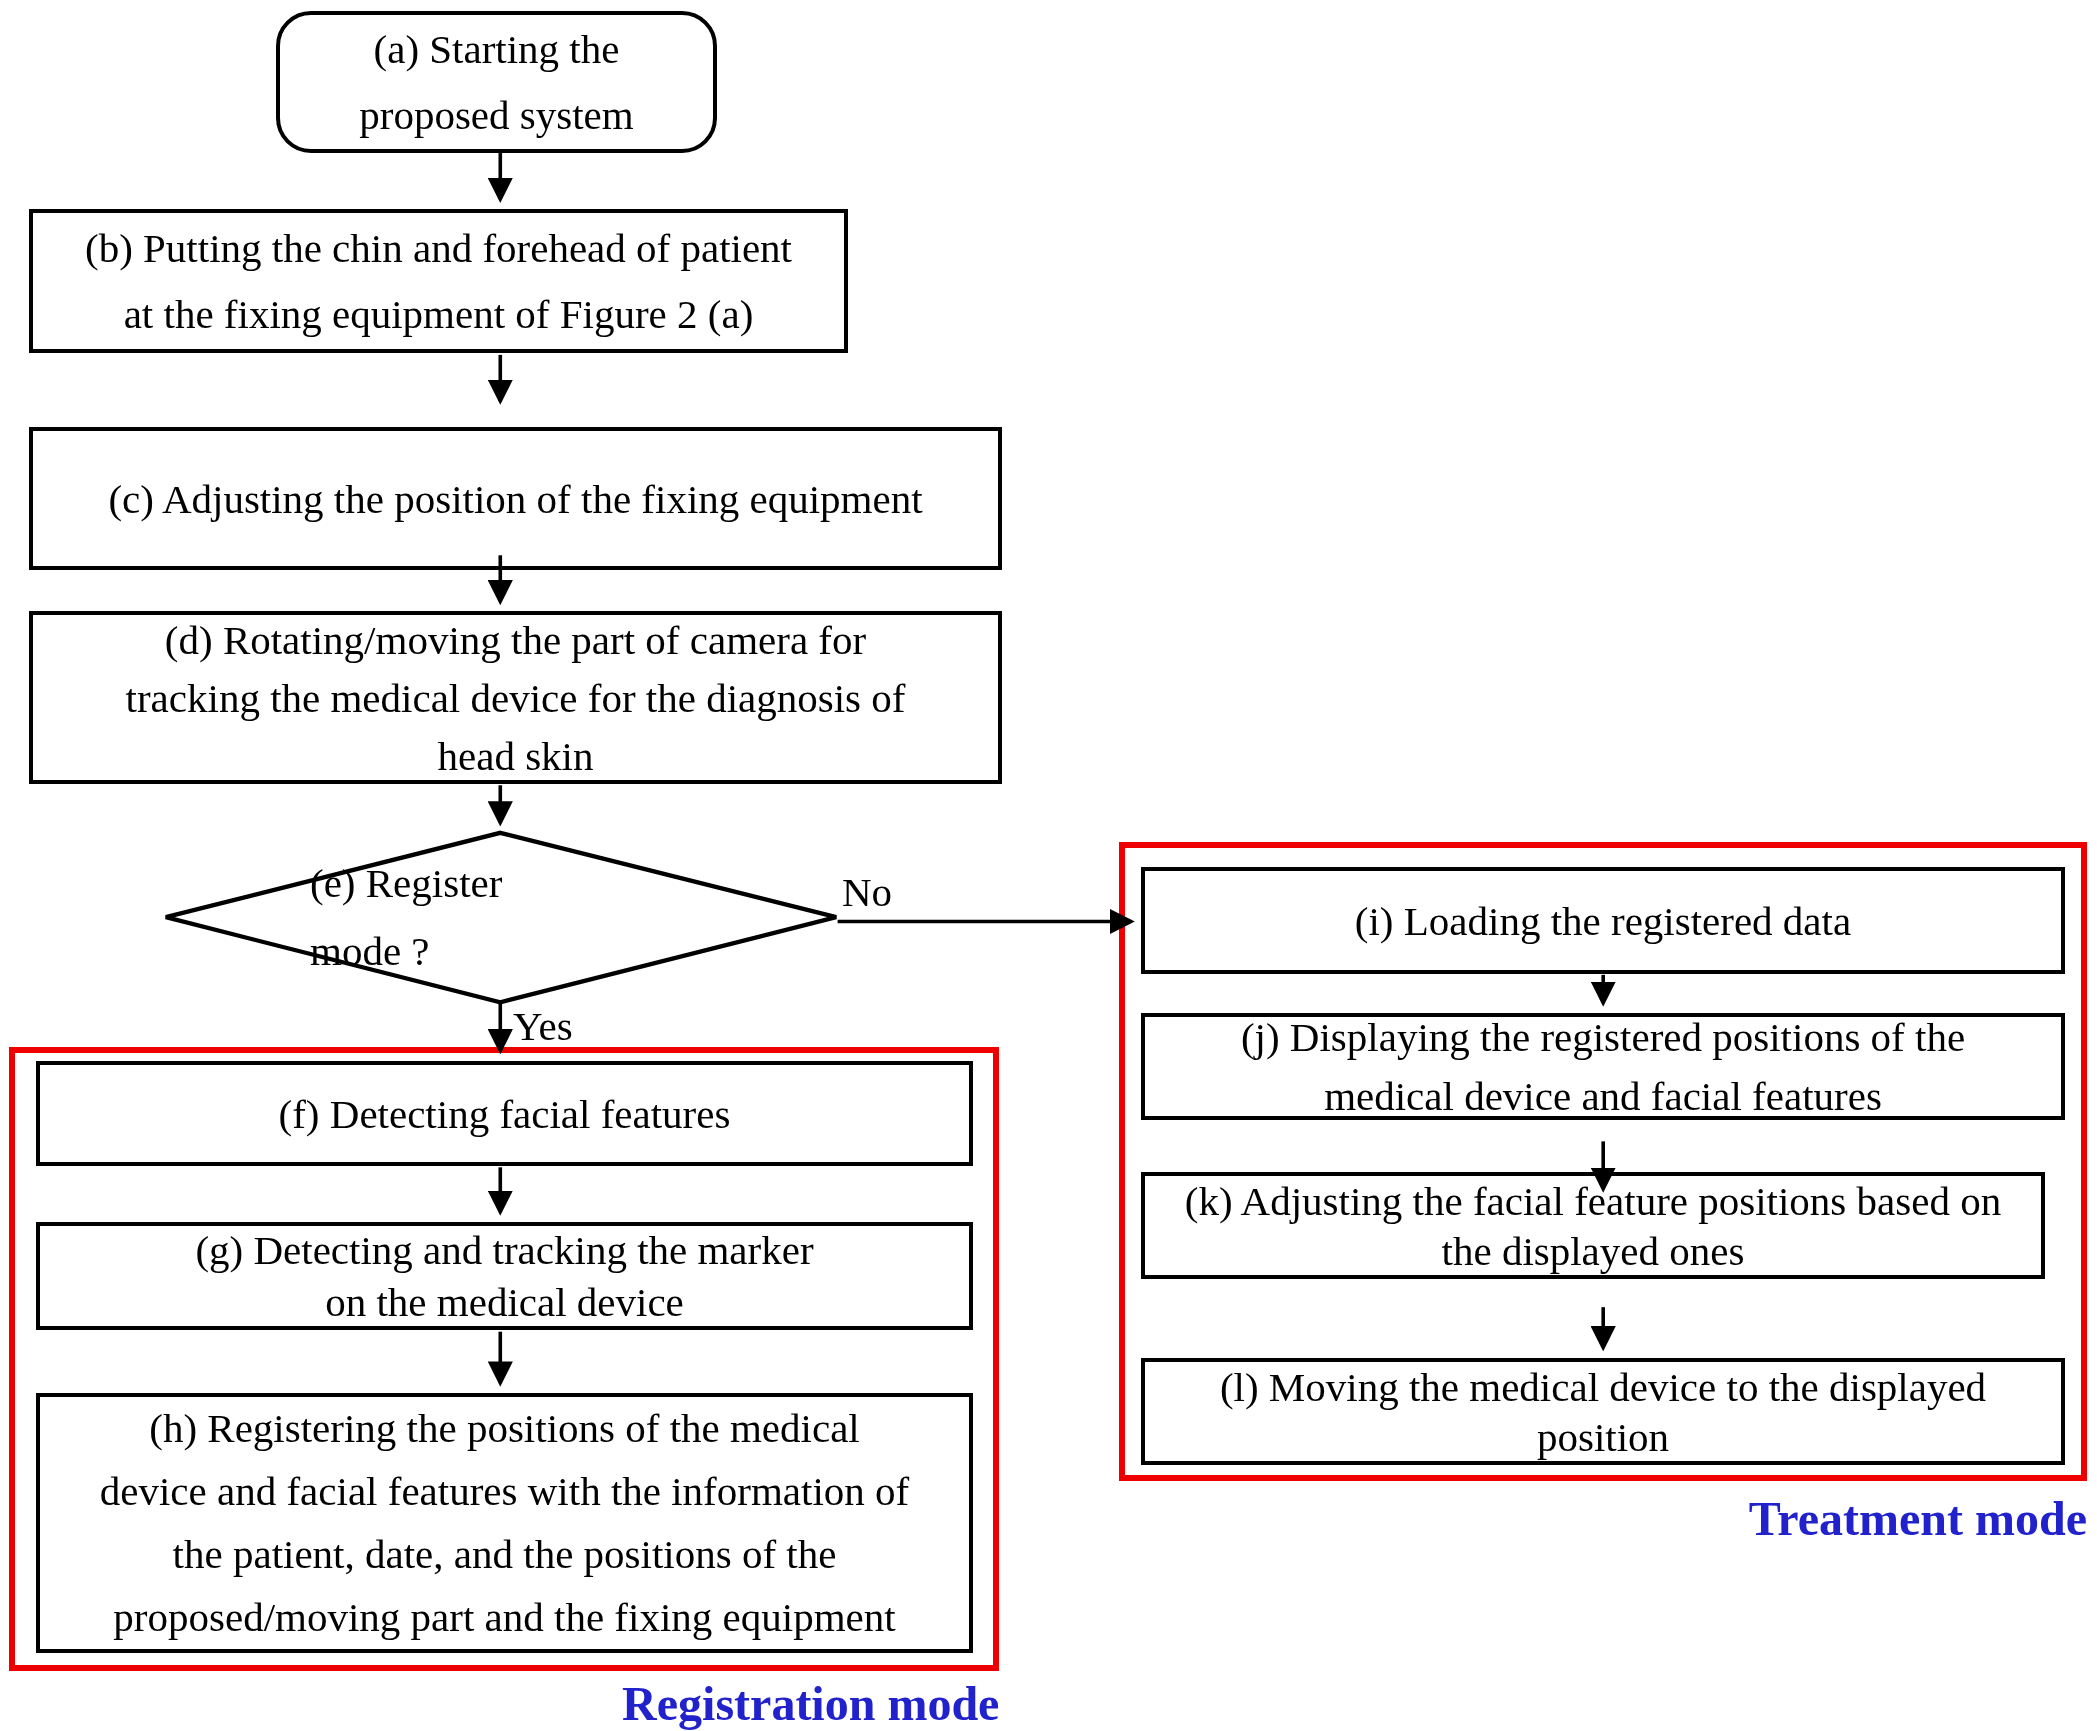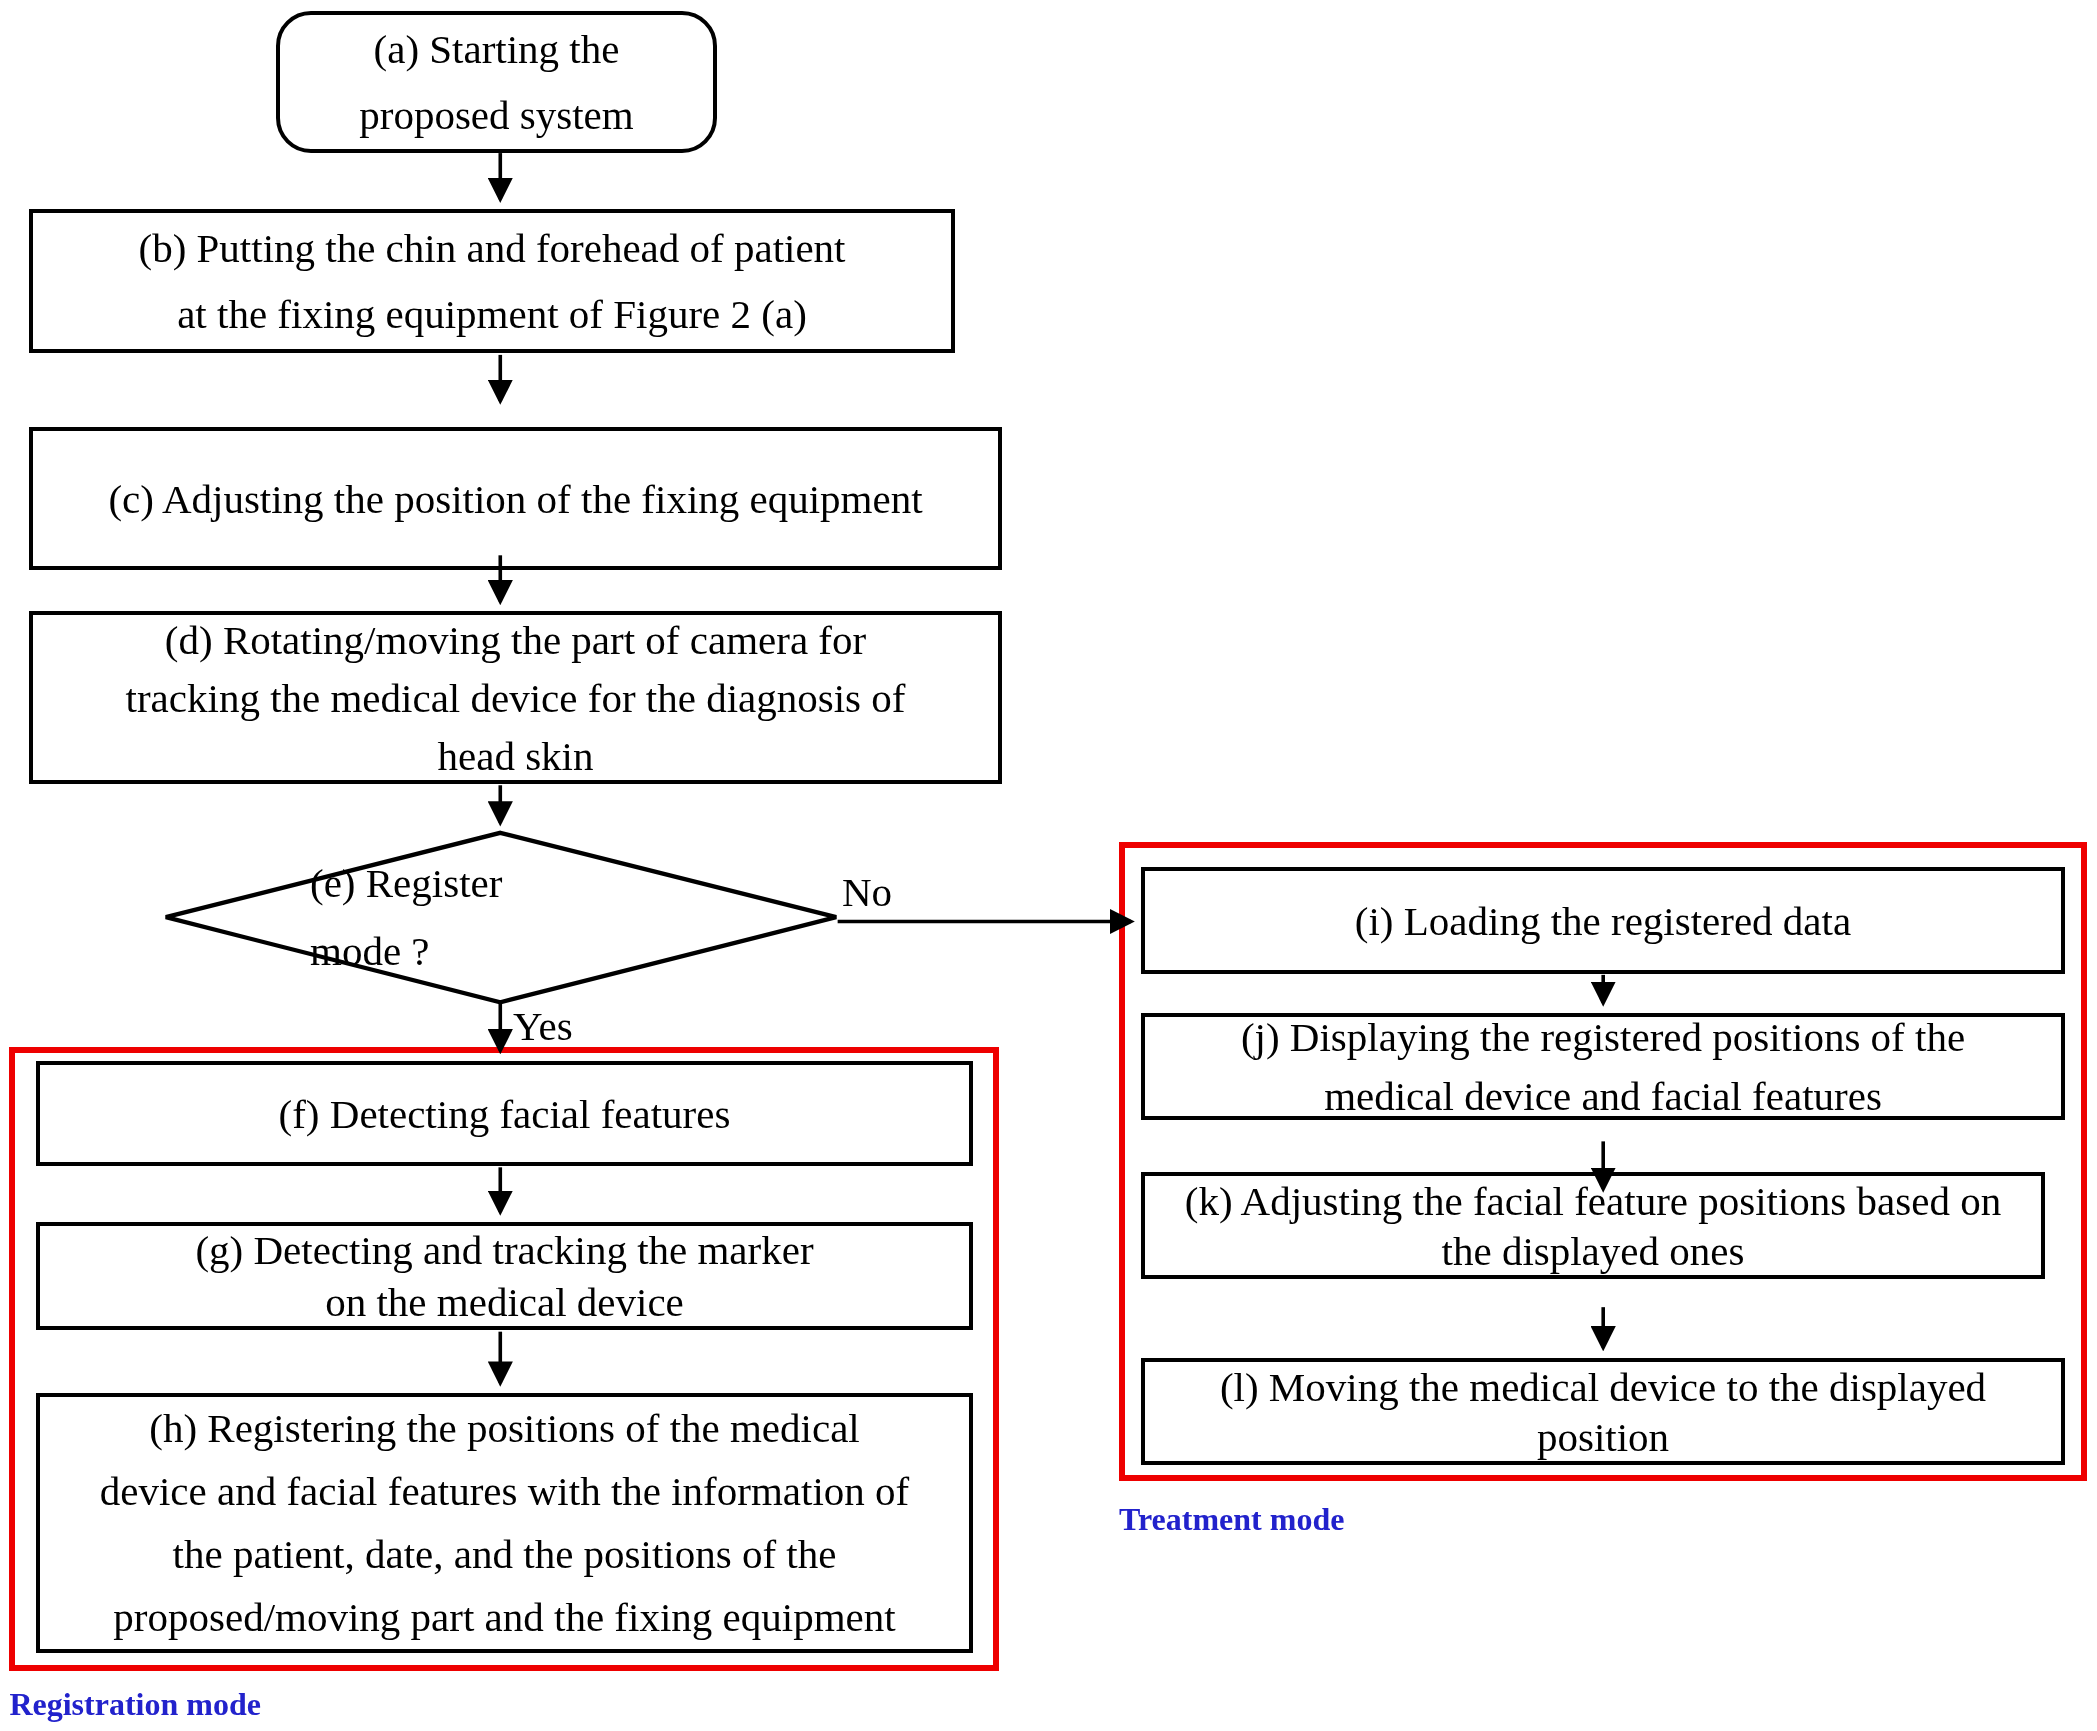--- a/index.html
+++ b/index.html
@@ -33,22 +33,22 @@
     position:absolute;
     border:6.5px solid var(--red);
     box-sizing:border-box;
     background:transparent;
     z-index:0;
   }
   .mode-label{
     position:absolute;
     color:var(--blue);
     font-weight:bold;
-    font-size:32px;line-height:50px;
-    text-align:left;
+    font-size:48px;line-height:50px;
+    text-align:right;
     z-index:1;
   }
   .edge-label{
     position:absolute;
     font-size:41px;line-height:43px;
     z-index:3;
   }
   .diamond-text{
     position:absolute;
     left:310px;top:849px;width:382px;
@@ -69,21 +69,21 @@
 <div id="canvas">
 
   <div class="group" style="left:9.4px;top:1047px;width:990px;height:624px;"></div>
   <div class="group" style="left:1119px;top:842px;width:968px;height:639px;"></div>
 
   <div class="box terminator" style="left:276px;top:10.8px;width:441px;height:142px;">
     <div>(a) Starting the</div>
     <div>proposed system</div>
   </div>
 
-  <div class="box" style="left:29px;top:209px;width:926px;height:144px;">
+  <div class="box" style="left:29px;top:209px;width:819px;height:144px;">
     <div>(b) Putting the chin and forehead of patient</div>
     <div>at the fixing equipment of Figure 2 (a)</div>
   </div>
 
   <div class="box" style="left:29px;top:411px;width:973px;height:143px;margin-top:16px;">
     <div>(c) Adjusting the position of the fixing equipment</div>
   </div>
 
   <div class="box" style="left:29px;top:611px;width:973px;height:173px;line-height:58px;">
     <div>(d) Rotating/moving the part of camera for</div>

